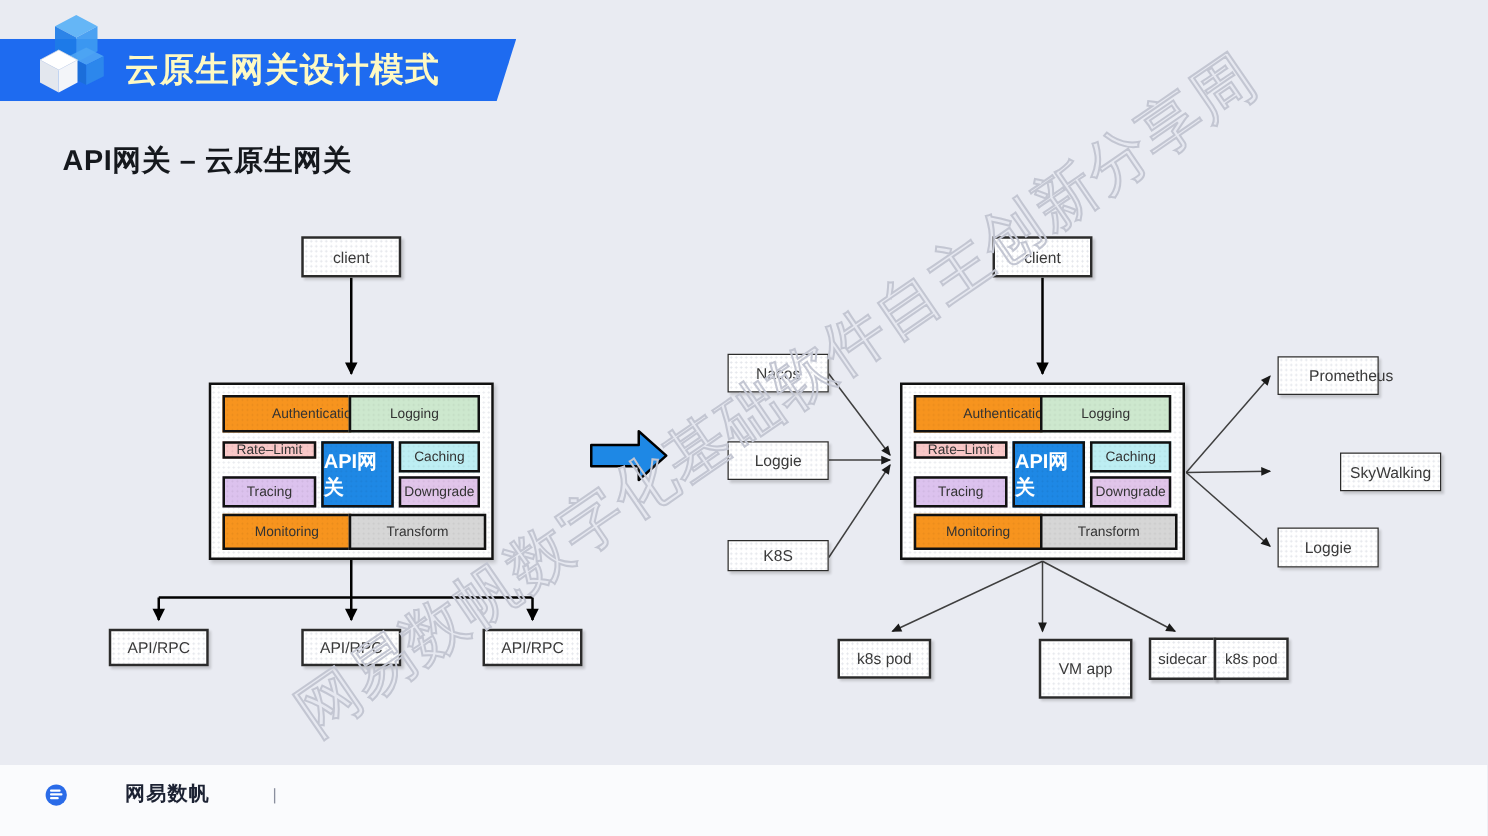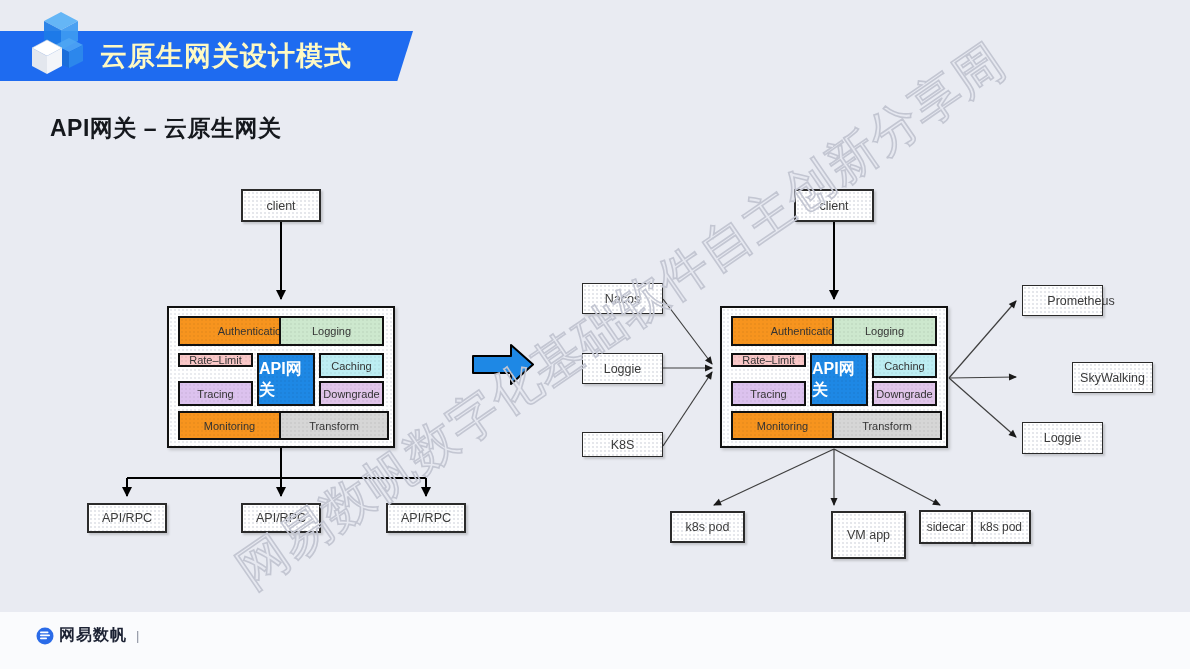--- a/index.html
+++ b/index.html
@@ -86,21 +86,21 @@
     font-size:50px;letter-spacing:1px;white-space:nowrap;font-weight:400;
     color:rgba(200,204,214,0.08);
     -webkit-text-stroke:1.6px #c3c6d2;
   }
   
   .footer{
     position:absolute;left:0;top:612px;width:1190px;height:57px;
     background:#FAFBFD;z-index:8;
     display:flex;align-items:flex-start;padding:13px 0 0 36px;box-sizing:border-box;
   }
-  .footer-row{display:flex;align-items:center;}
+  .footer-row{display:flex;align-items:center;gap:41px;}
   .brand{font-size:16px;font-weight:bold;color:#1C2233;margin-left:5px;letter-spacing:1px;}
   .sep{font-size:13px;color:#8a8f9e;margin:0 9px;}
   .tagline{font-size:13px;color:#2E3442;letter-spacing:0.5px;}
 </style>
 </head>
 <body>
 
 <div class="banner" style="background-color: rgb(30, 107, 240);">
   <div class="banner-title">云原生网关设计模式</div>
 </div>

